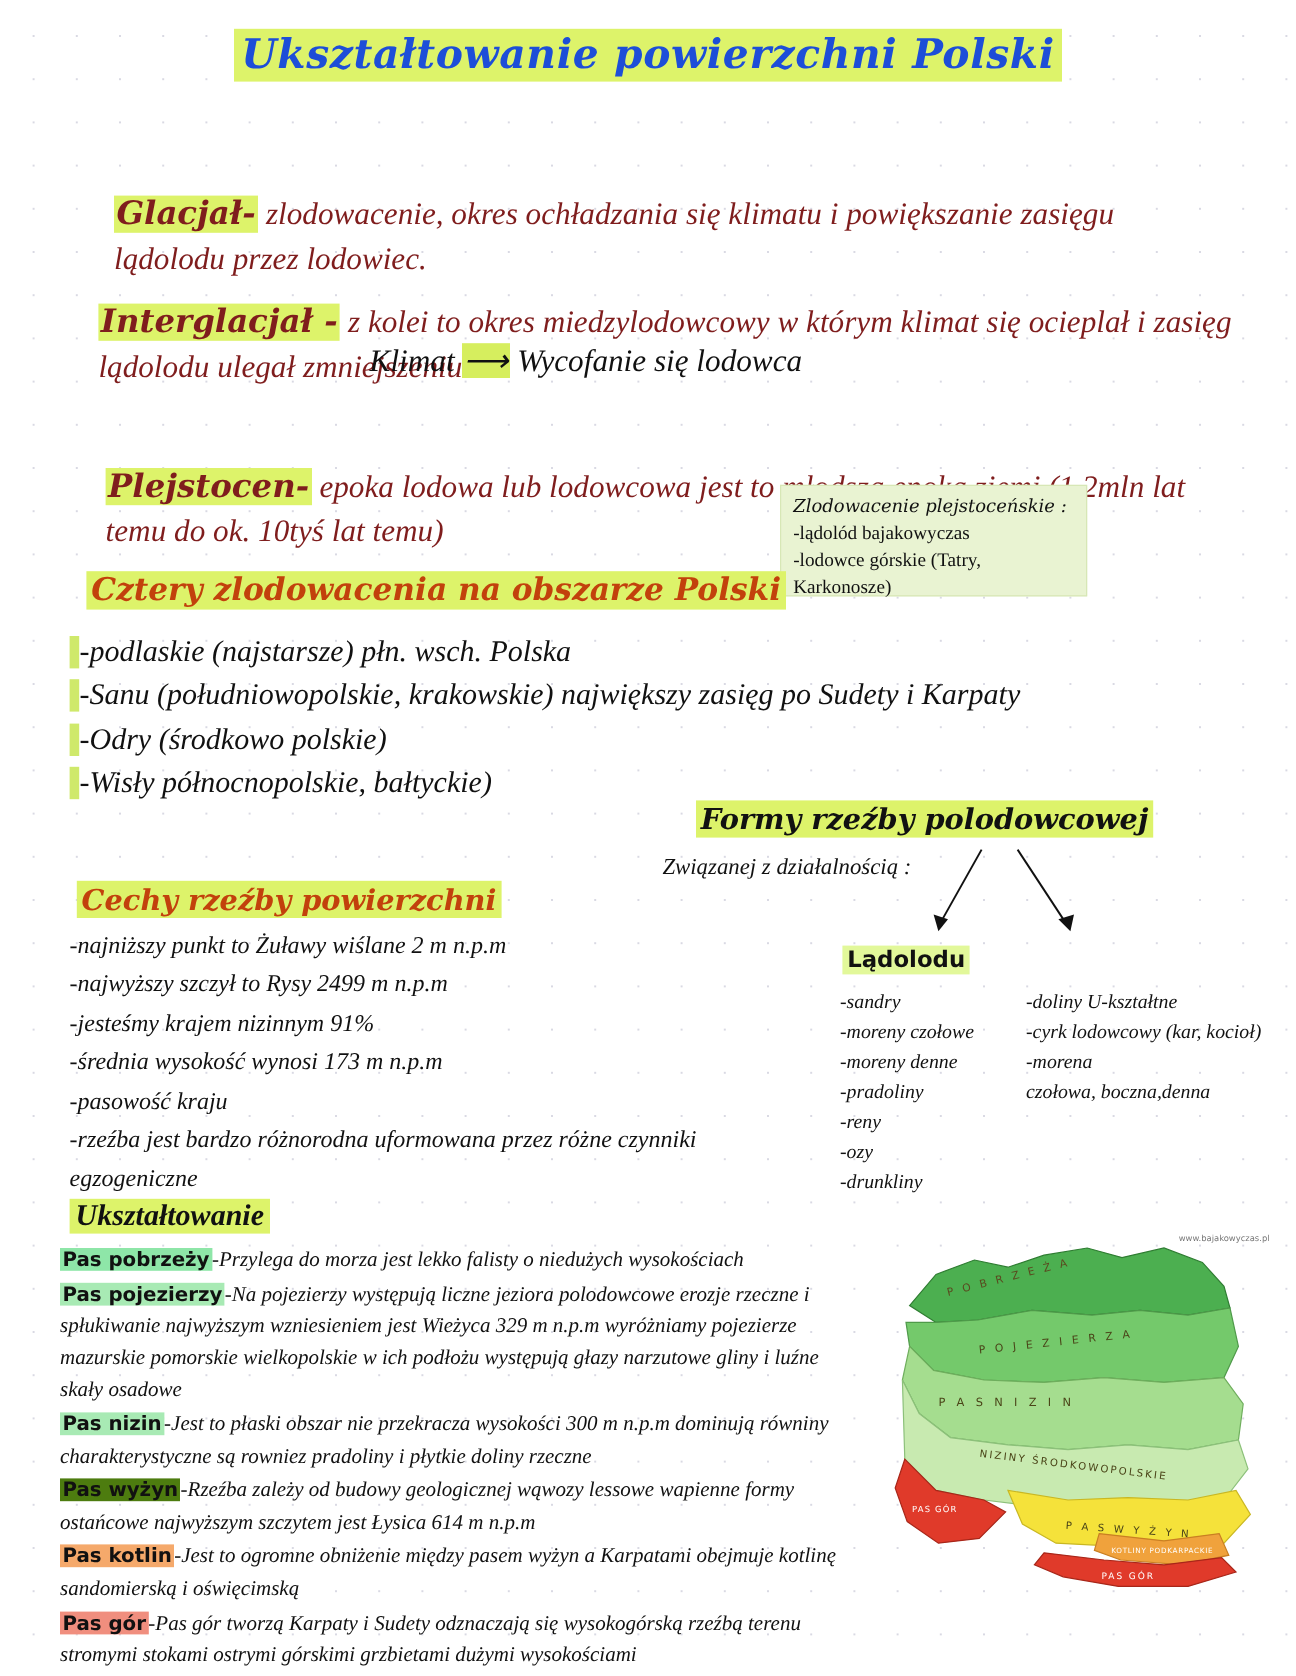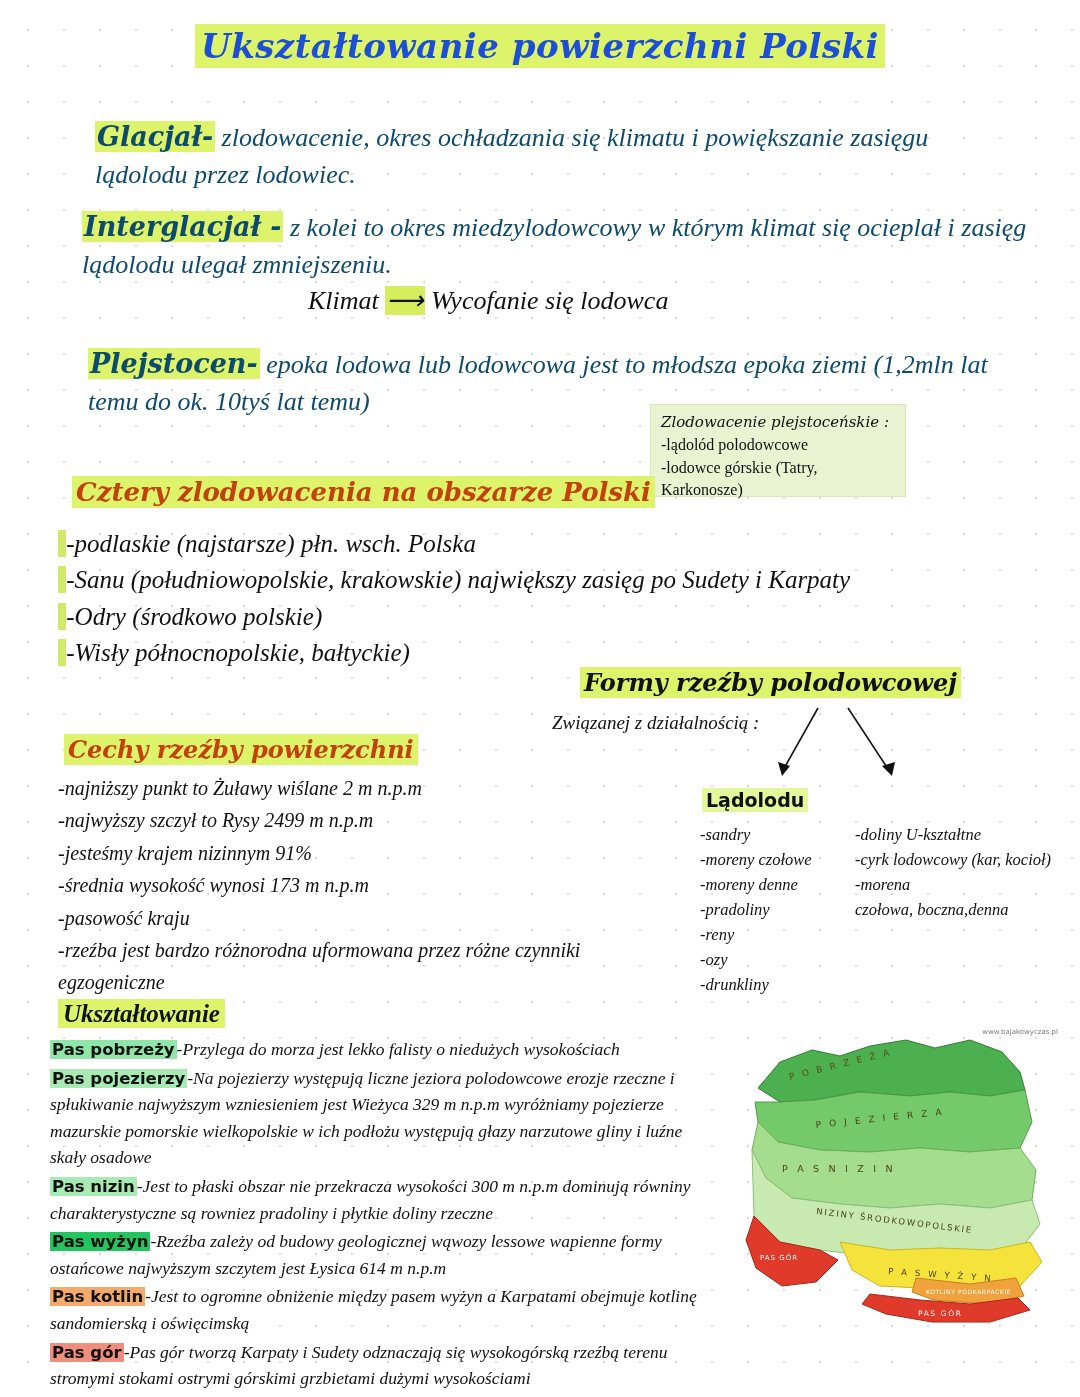--- a/index.html
+++ b/index.html
@@ -23,21 +23,21 @@
     position: relative;
     width: 1080px;
     height: 1397px;
   }
 
   
   .hl-green   { background-color: #ddf36a; padding: 0 2px; }
   .hl-lime    { background-color: #d6ee5e; padding: 0 1px; }
   .hl-mint    { background-color: #8ee6a8; padding: 0 2px; }
   .hl-mint2   { background-color: #a8eab4; padding: 0 2px; }
-  .hl-yellow  { background-color: #22c55e; padding: 0 2px; }
+  .hl-yellow  { background-color: #4d7c0f; padding: 0 2px; }
   .hl-orange  { background-color: #f5a96b; padding: 0 2px; }
   .hl-salmon  { background-color: #f08e7e; padding: 0 2px; }
   .dash       { background-color: #cfe96b; padding: 0 1px 0 1px; }
 
   
   .doc-title {
     position: absolute;
     top: 26px;
     left: 0;
     width: 1080px;
@@ -53,21 +53,22 @@
     background-color: #ddf36a;
     padding: 2px 6px;
   }
 
   
   .para {
     position: absolute;
     font-style: italic;
     font-size: 26px;
     line-height: 1.42;
-    color: #0c4a6e;
+    color: #7f1d1d;
+    margin-top: 42px;
   }
   .term {
     font-family: "DejaVu Serif", serif;
     font-style: italic;
     font-weight: bold;
     font-size: 27px;
   }
 
   
   .note-box {
@@ -239,21 +240,21 @@
     <span>Wycofanie się lodowca</span>
   </div>
 
   <div class="para" style="left:88px; top:345px; width:930px;">
     <span class="term hl-green">Plejstocen-</span>
     <span>epoka lodowa lub lodowcowa jest to młodsza epoka ziemi (1,2mln lat temu do ok. 10tyś lat temu)</span>
   </div>
 
   <div class="note-box">
     <div class="nb-head">Zlodowacenie plejstoceńskie :</div>
-    <div class="nb-line">-lądolód polodowcowe</div>
+    <div class="nb-line">-lądolód bajakowyczas</div>
     <div class="nb-line">-lodowce górskie (Tatry, Karkonosze)</div>
   </div>
 
   <div class="sec-head" style="left:72px; top:477px;">
     <span>Cztery zlodowacenia na obszarze Polski</span>
   </div>
 
   <div class="list" style="left:58px; top:526px; width:880px;">
     <span class="li"><span class="dash" style="background:#cfe96b;">&nbsp;</span><span>-podlaskie (najstarsze)  płn. wsch. Polska</span></span>
     <span class="li"><span class="dash" style="background:#cfe96b;">&nbsp;</span><span>-Sanu (południowopolskie, krakowskie) największy zasięg po Sudety i Karpaty</span></span>

